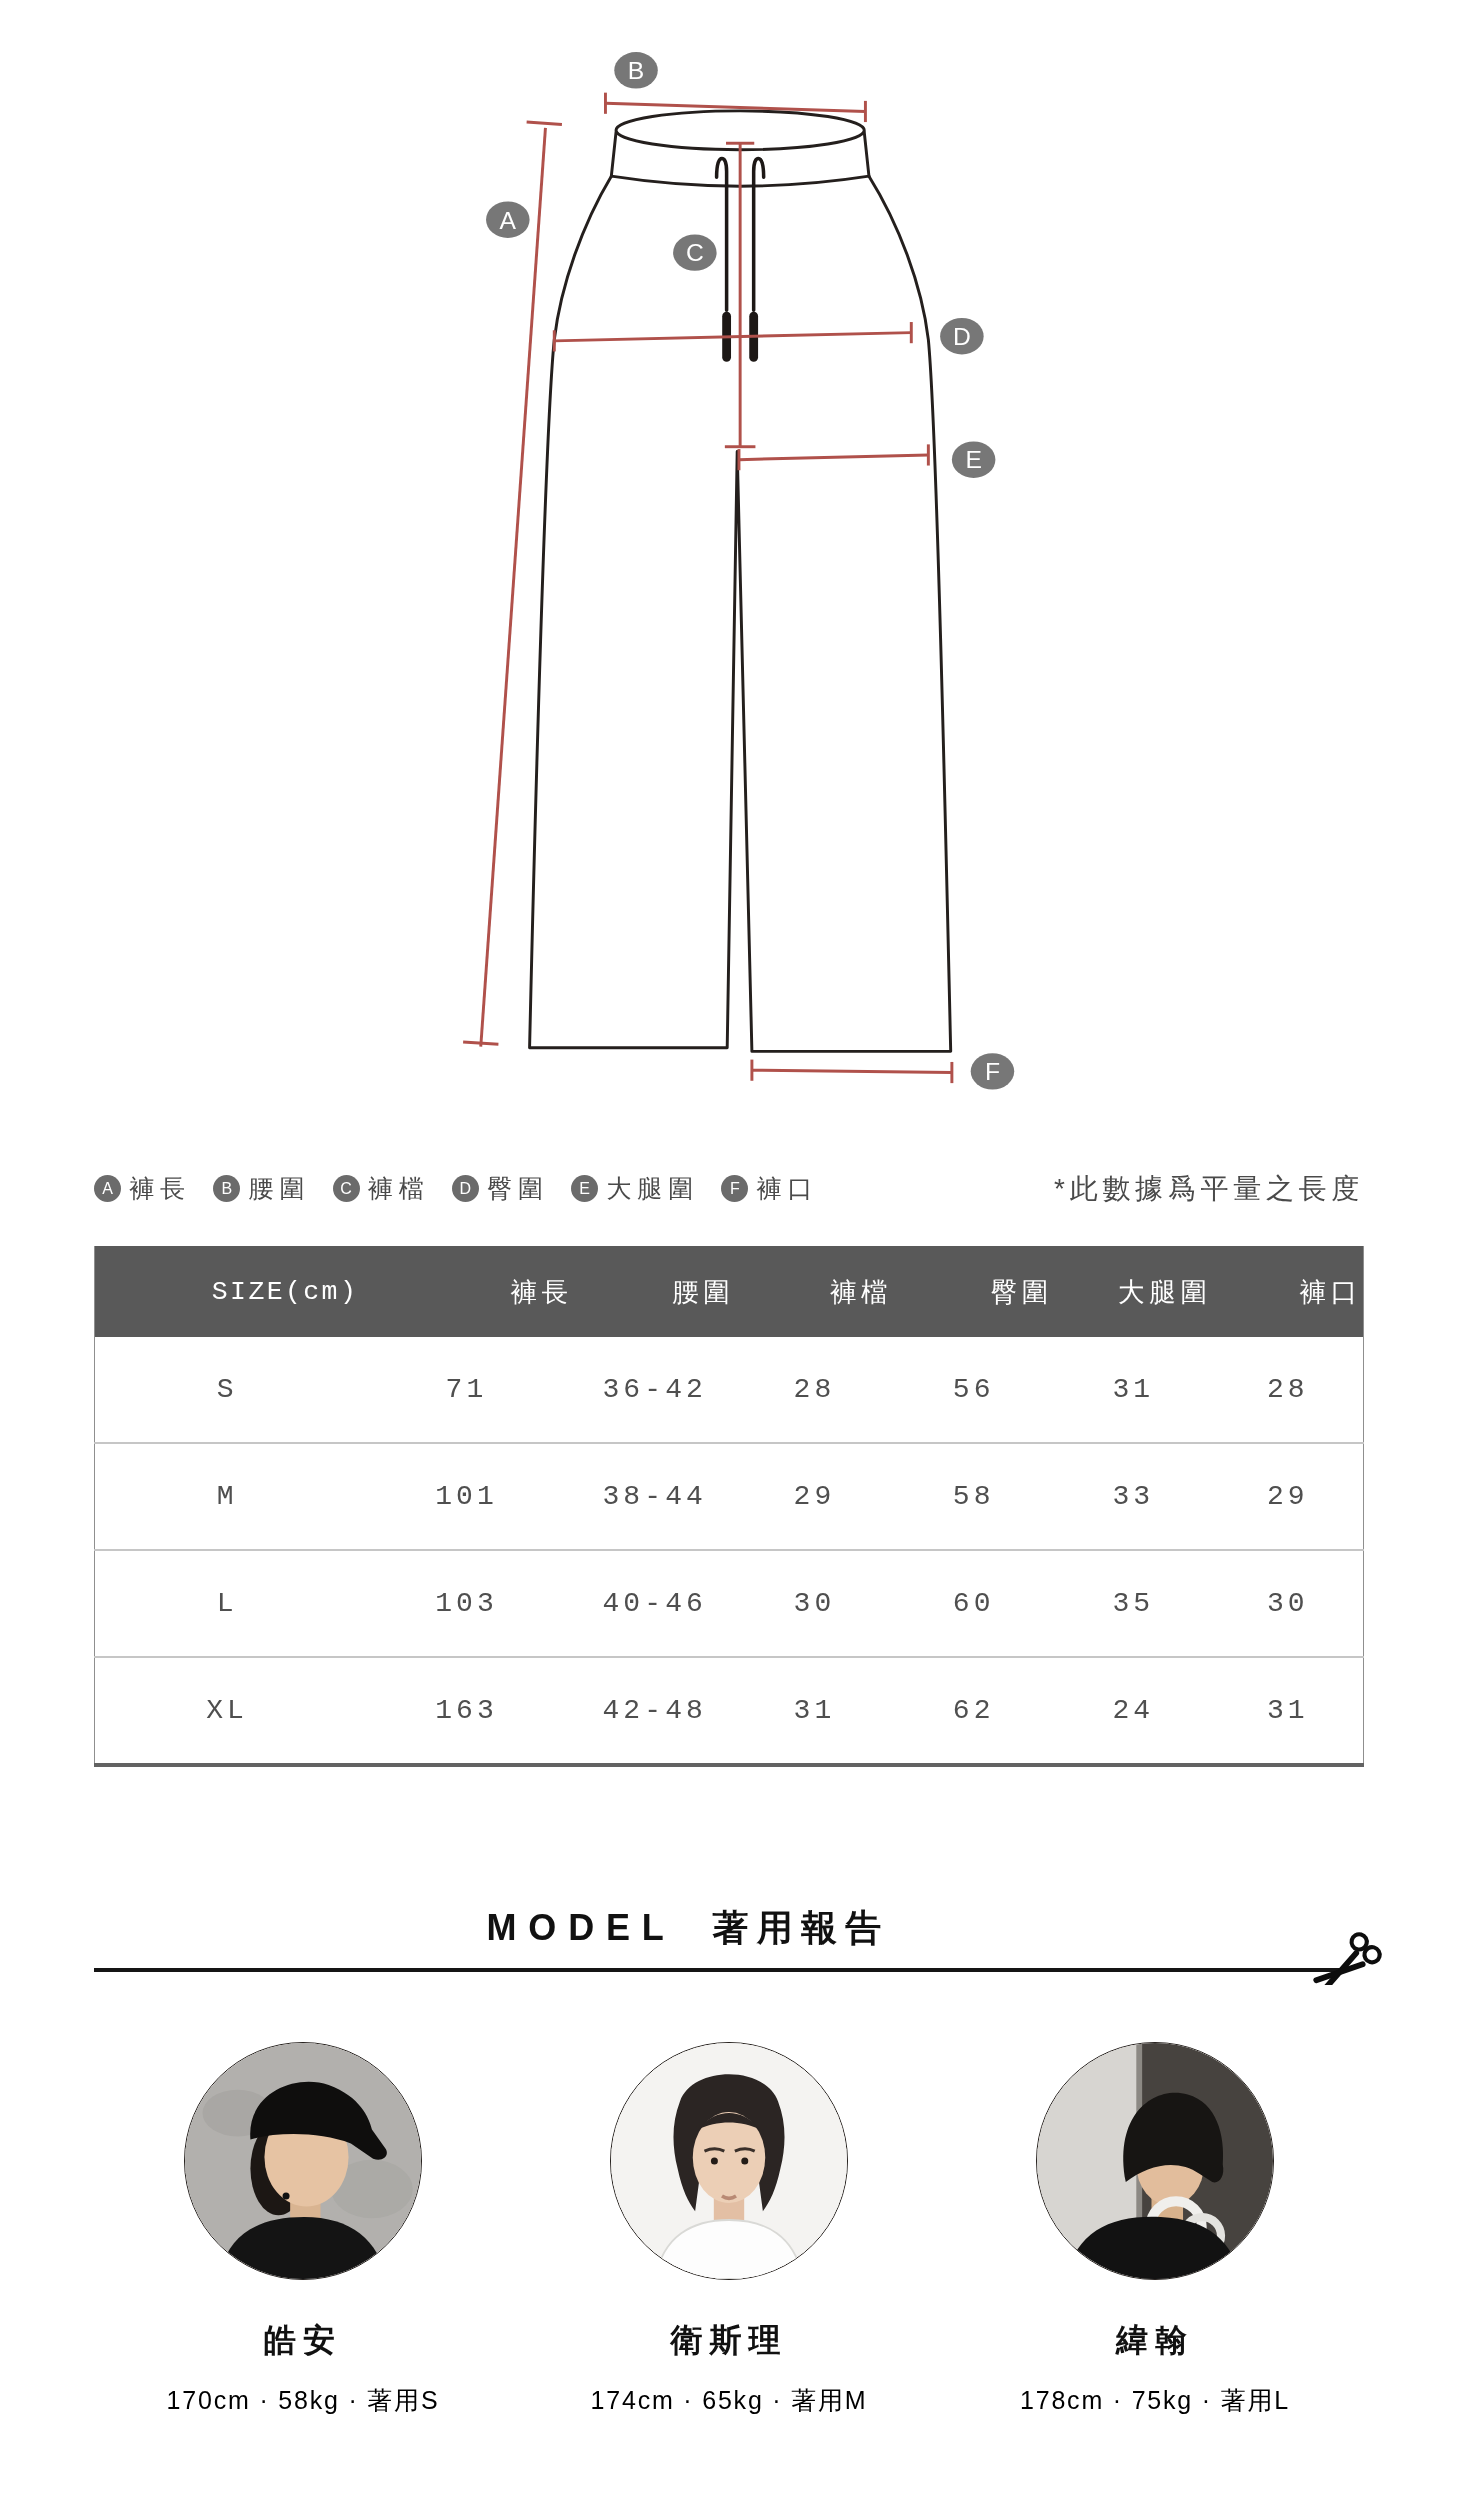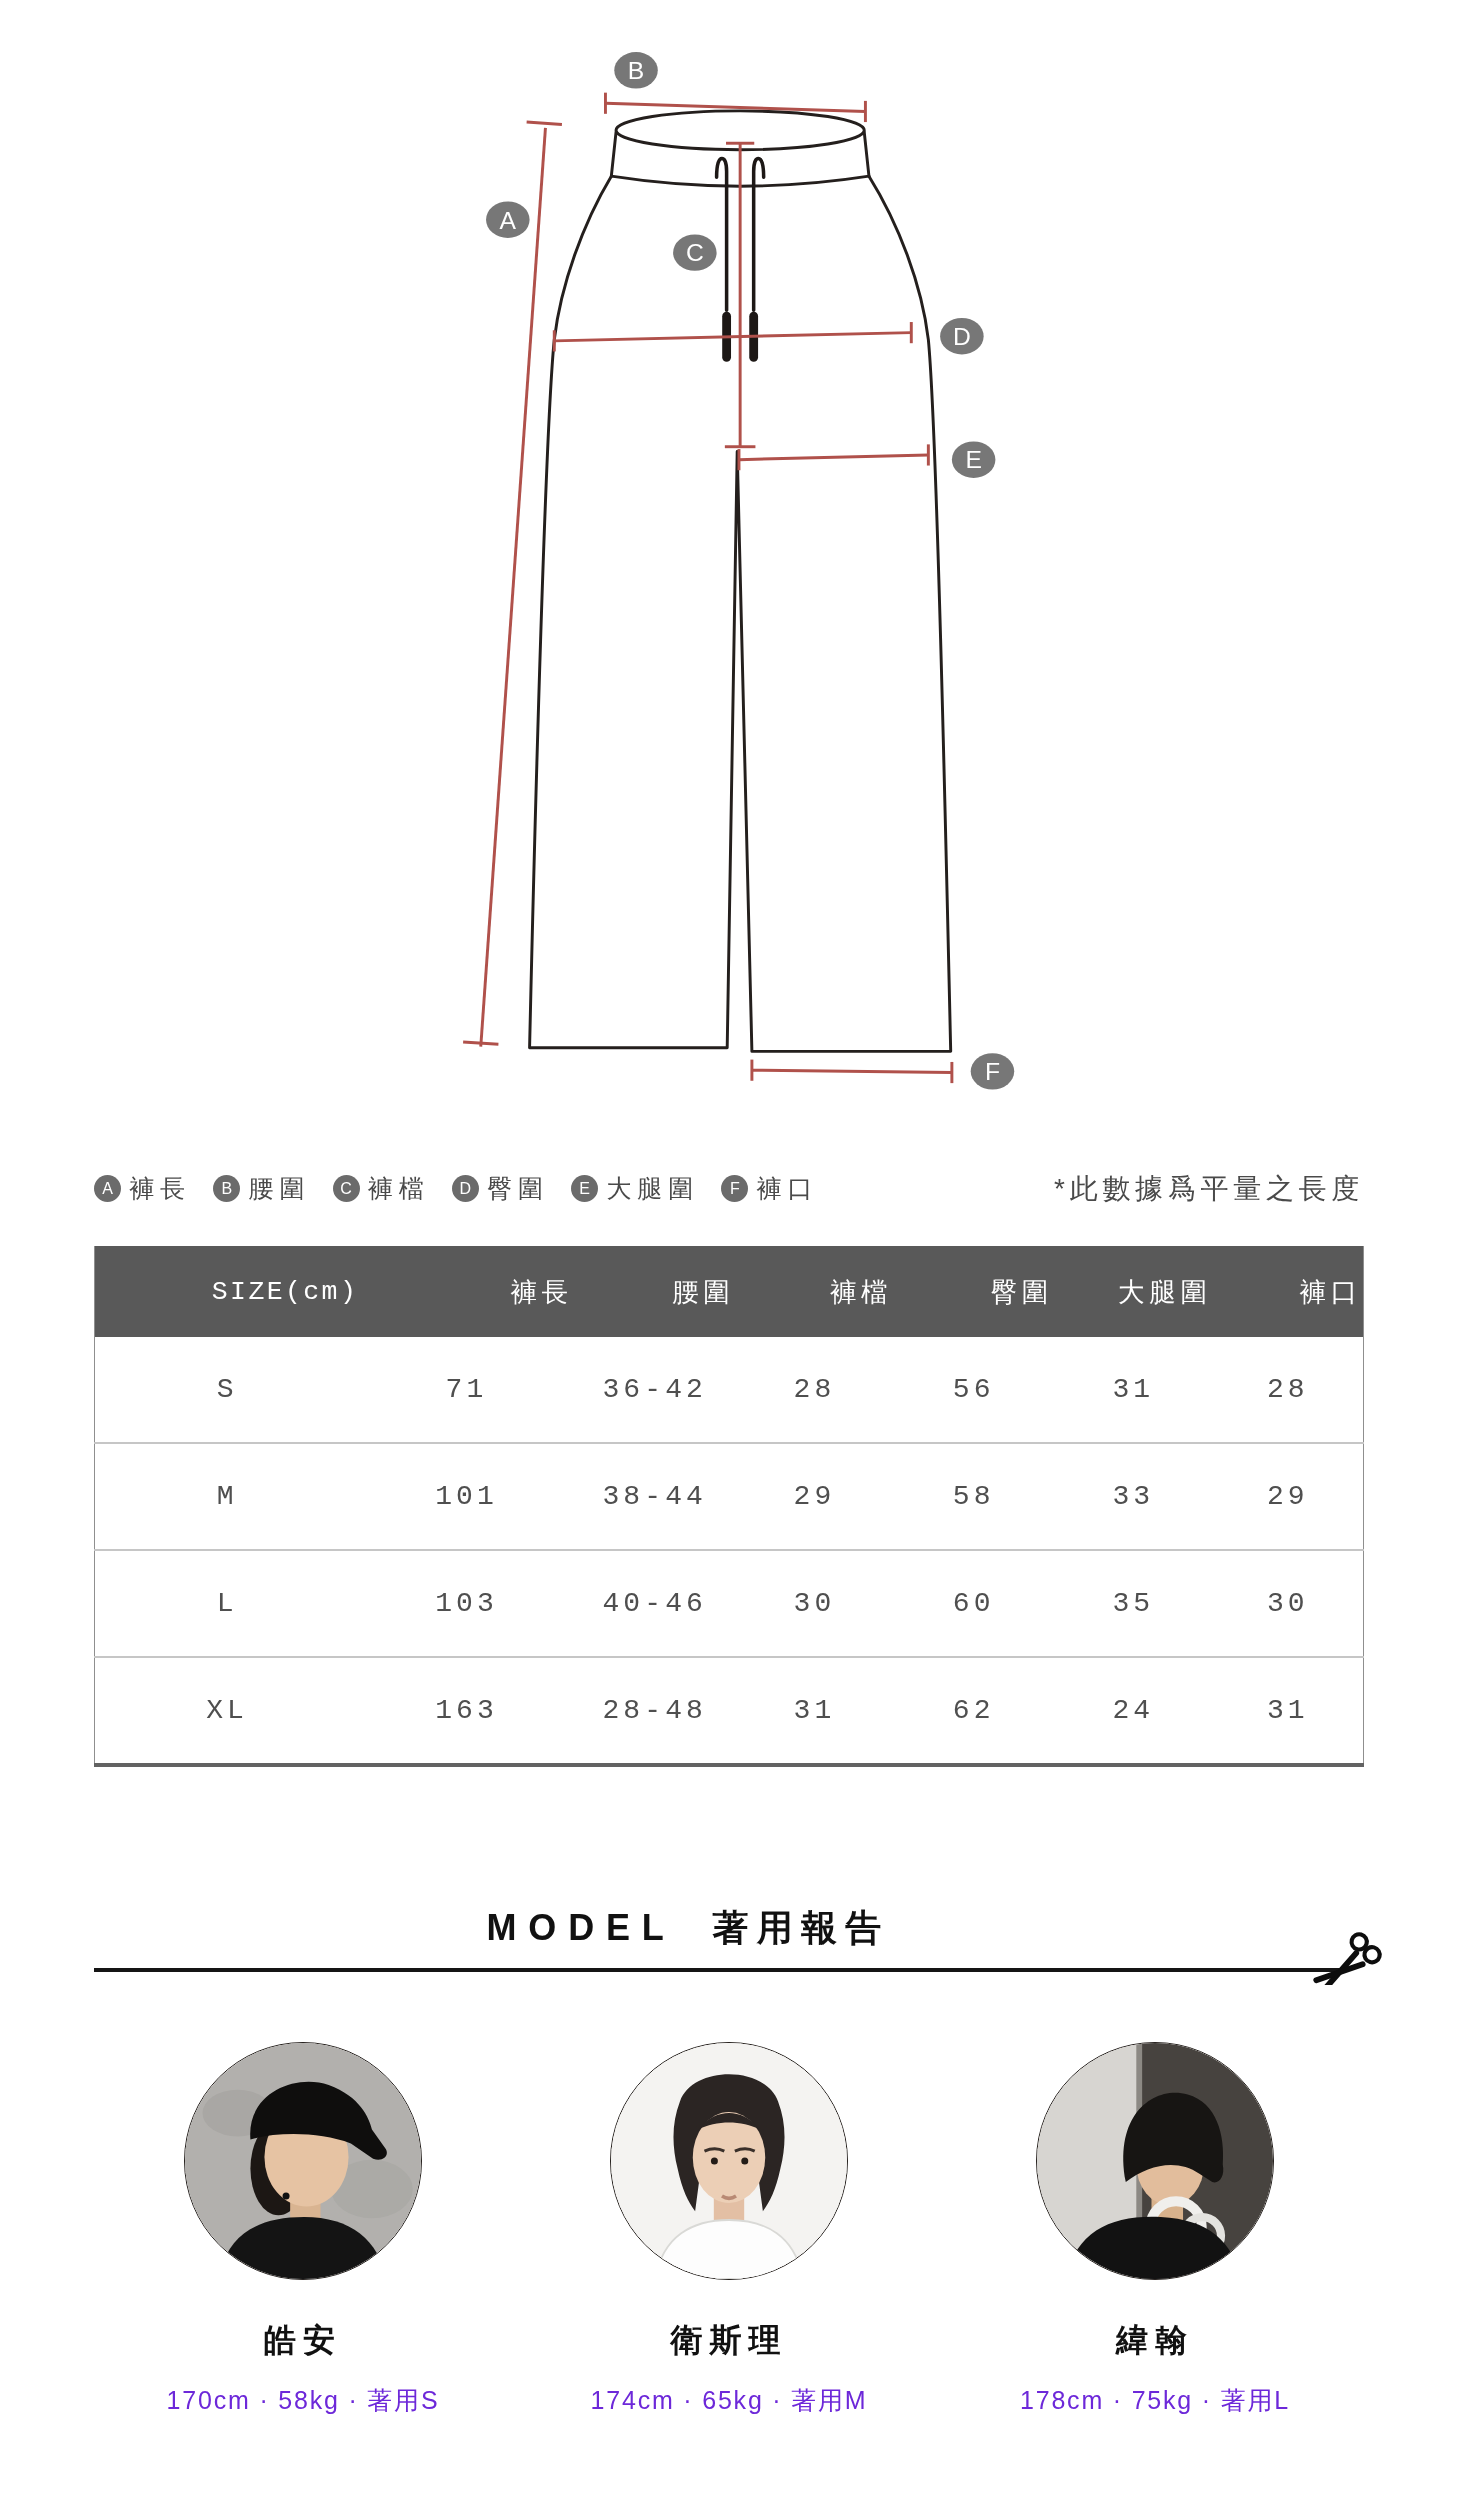--- a/index.html
+++ b/index.html
@@ -43,21 +43,21 @@
   #model-heading .en{letter-spacing:11.8px;}
   #model-heading .zh{letter-spacing:8.2px;margin-left:27px;}
   #cut-line{position:absolute;left:94px;top:1968px;width:1253px;height:4.1px;background:#151515;}
   #scissors{position:absolute;left:1303px;top:1914px;width:88px;height:71px;}
   .models-row{position:absolute;left:0;top:2042px;width:1458px;}
   .model-card{position:absolute;width:294px;text-align:center;}
   .model-card .avatar{width:238px;height:238px;margin:0 auto;border-radius:50%;overflow:hidden;
     border:1.8px solid #241f1c;box-sizing:border-box;}
   .model-card .avatar svg{display:block;width:100%;height:100%;}
   .model-name{margin-top:39px;font-size:32px;font-weight:bold;color:#111;letter-spacing:7px;white-space:nowrap;}
-  .model-stats{margin-top:21px;font-size:25px;color:#6d28d9;letter-spacing:1.8px;white-space:nowrap;}
+  .model-stats{margin-top:21px;font-size:25px;color:#000000;letter-spacing:1.8px;white-space:nowrap;}
   #model-card-0{left:156px;}
   #model-card-1{left:582px;}
   #model-card-2{left:1008px;}
 </style>
 </head>
 <body>
 
 <div id="page">
 
   <div id="diagram-wrap">
@@ -207,21 +207,21 @@
         <td>103</td>
         <td>40-46</td>
         <td>30</td>
         <td>60</td>
         <td>35</td>
         <td>30</td>
       </tr>
       <tr>
         <td>XL</td>
         <td>163</td>
-        <td>28-48</td>
+        <td>42-48</td>
         <td>31</td>
         <td>62</td>
         <td>24</td>
         <td>31</td>
       </tr>
     </tbody>
   </table>
 
   <div id="model-heading">
     <span class="en">MODEL</span>

